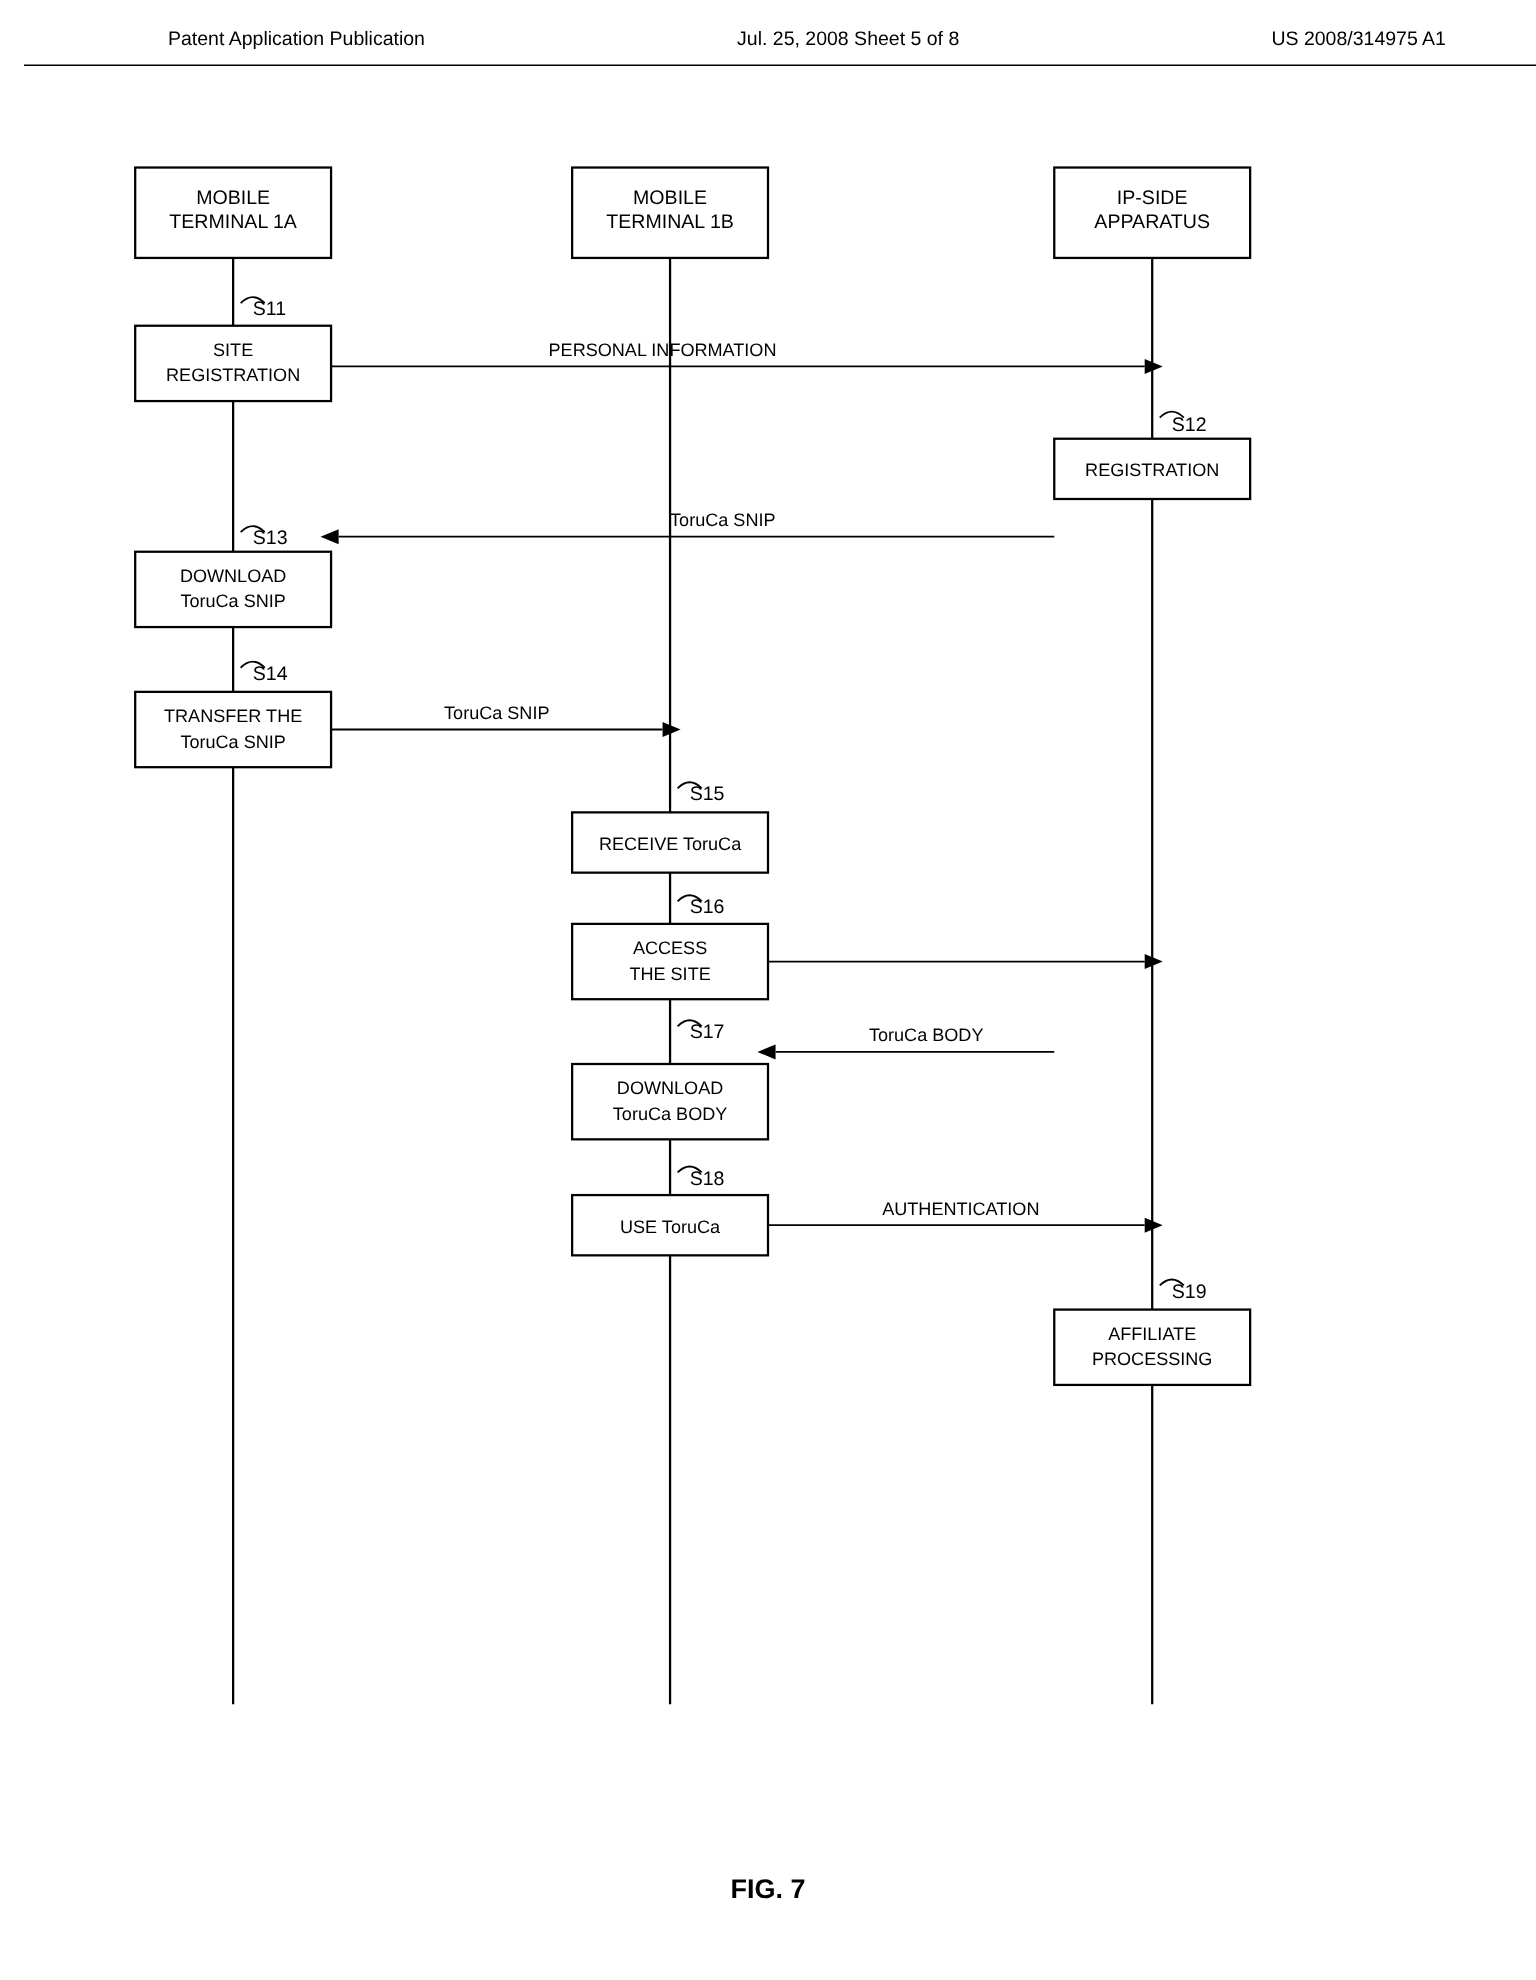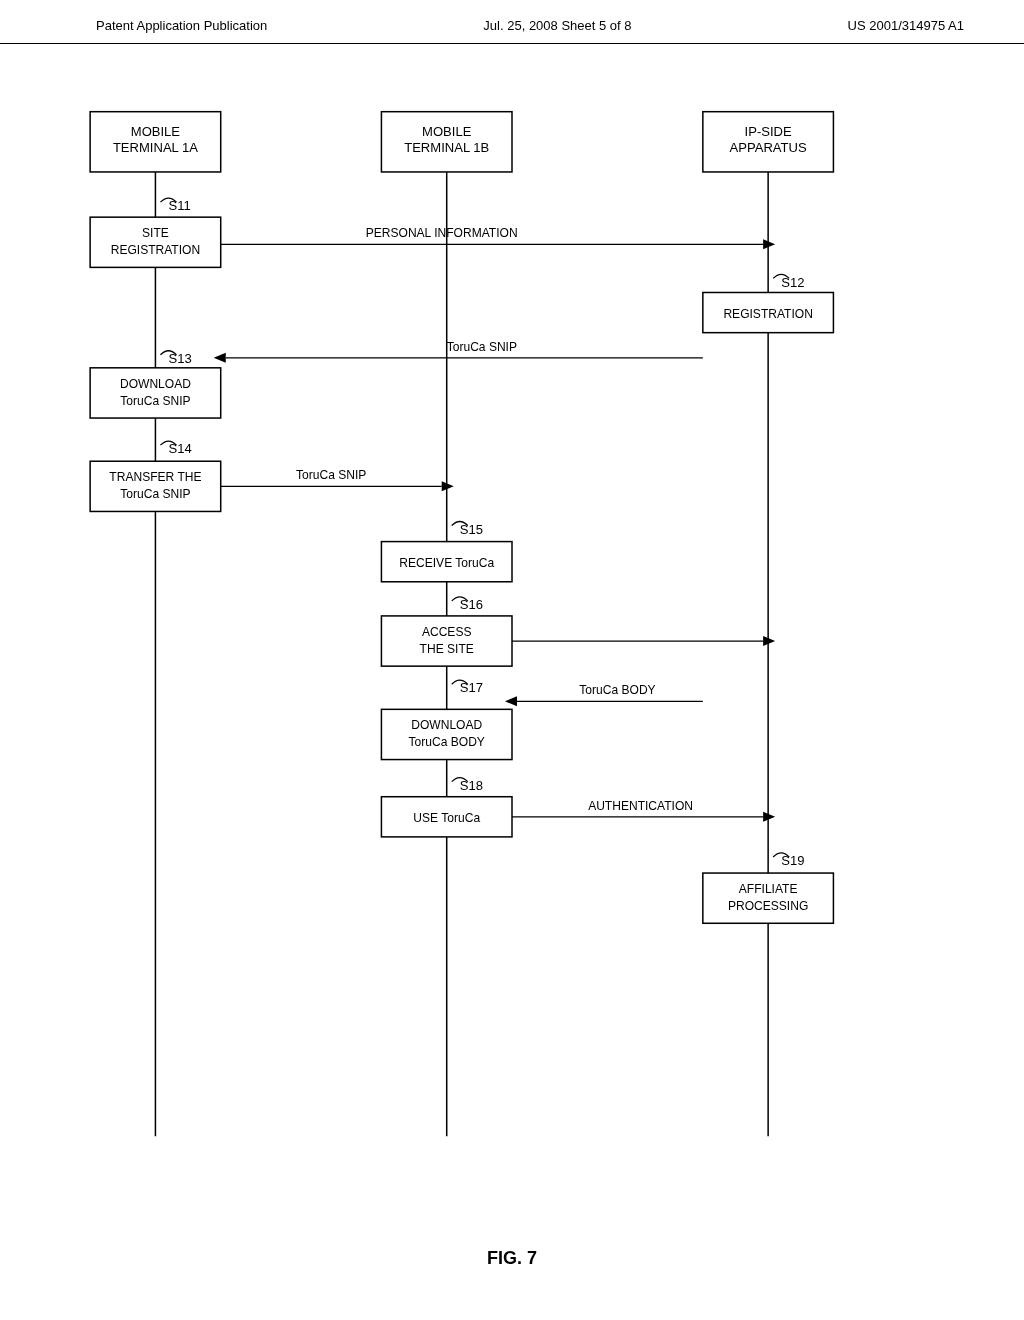--- a/index.html
+++ b/index.html
@@ -12,20 +12,21 @@
       overflow-x: hidden;
     }
 
     .page-header {
       display: flex;
       justify-content: space-between;
       align-items: flex-start;
       padding: 18px 60px 10px 96px;
       border-bottom: 1px solid #000;
       font-size: 13px;
+      margin-left: 16px;
     }
 
     .diagram-container {
       position: relative;
       width: 100%;
       padding: 40px 60px;
       text-decoration: underline;
     }
 
     svg.diagram {
@@ -39,21 +40,21 @@
       font-weight: bold;
       margin-top: 20px;
     }
   </style>
 </head>
 <body>
 
 <div class="page-header">
   <span>Patent Application Publication</span>
   <span>Jul. 25, 2008   Sheet 5 of 8</span>
-  <span>US 2001/314975 A1</span>
+  <span>US 2008/314975 A1</span>
 </div>
 
 <div class="diagram-container">
   <svg class="diagram" viewBox="0 0 900 1080">
 
     <rect x="30" y="20" width="130" height="60" fill="white" stroke="black" stroke-width="1.5"></rect>
     <text x="95" y="44" text-anchor="middle" font-size="13" font-family="Arial">MOBILE</text>
     <text x="95" y="60" text-anchor="middle" font-size="13" font-family="Arial">TERMINAL 1A</text>
 
     <rect x="320" y="20" width="130" height="60" fill="white" stroke="black" stroke-width="1.5"></rect>

